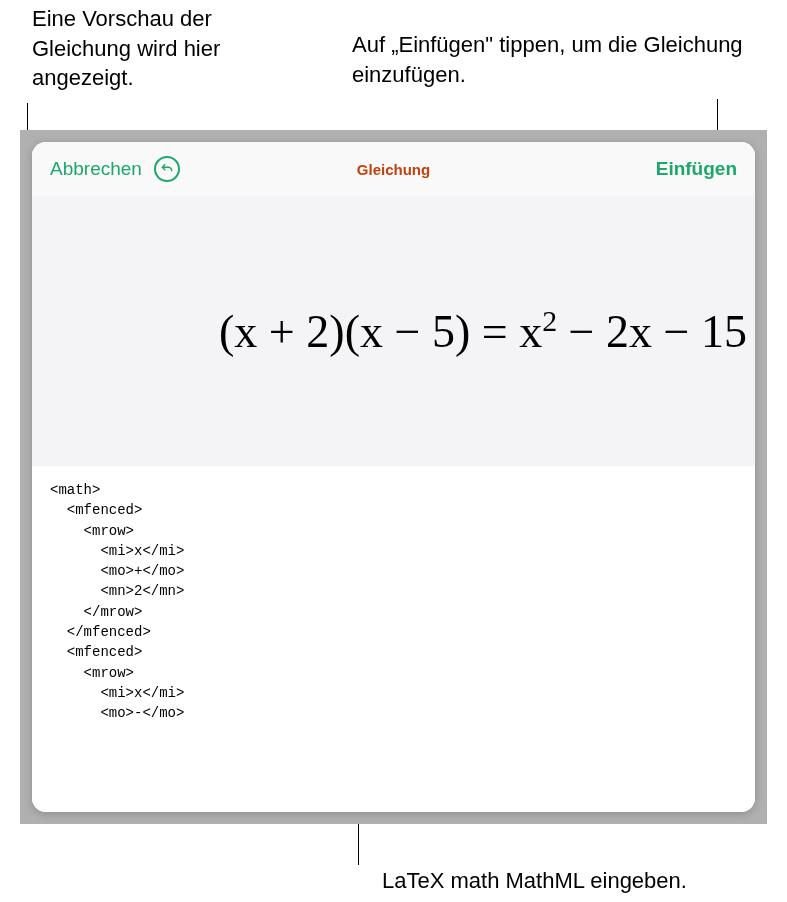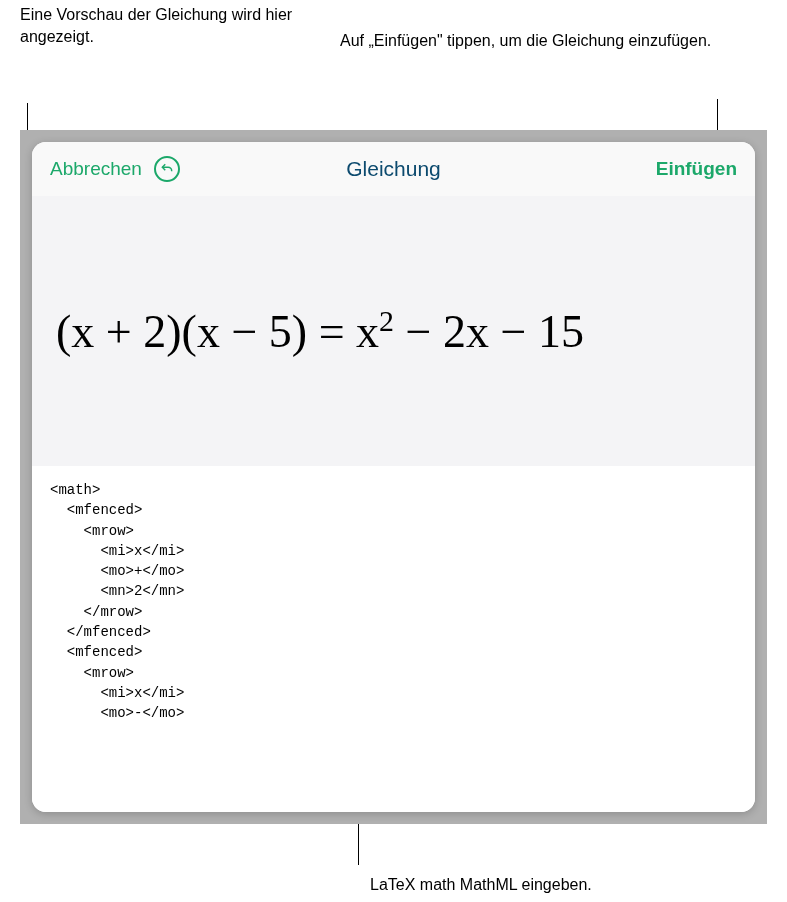--- a/index.html
+++ b/index.html
@@ -9,23 +9,24 @@
     }
     body {
       font-family: -apple-system, BlinkMacSystemFont, "Helvetica Neue", sans-serif;
       background: #fff;
       width: 787px;
       height: 902px;
       position: relative;
     }
     .callout {
       position: absolute;
-      font-size: 16px;
+      font-size: 22px;
       line-height: 1.35;
       color: #000;
+      margin-left: 12px;
     }
     .callout-top-left {
       top: 4px;
       left: 20px;
       width: 280px;
     }
     .callout-top-right {
       top: 30px;
       left: 340px;
       width: 420px;
@@ -105,43 +106,43 @@
       justify-content: center;
       background: none;
       cursor: pointer;
       position: relative;
     }
     .undo-btn svg {
       width: 14px;
       height: 14px;
     }
     .dialog-title {
-      font-size: 21px;
-      font-weight: 400;
-      color: #0c4a6e;
+      font-size: 15px;
+      font-weight: 700;
+      color: #c2410c;
       position: absolute;
       left: 50%;
       transform: translateX(-50%);
     }
     .insert-btn {
       color: #1ca86a;
       font-size: 19px;
       font-weight: 600;
       background: none;
       border: none;
       cursor: pointer;
       margin-left: 48px;
     }
     .preview-area {
       background: #f4f4f6;
       height: 270px;
       display: flex;
       align-items: center;
-      justify-content: flex-start;
-      padding: 0 24px;
+      justify-content: flex-end;
+      padding: 0 8px;
       overflow: hidden;
     }
     .equation-preview {
       font-family: "Times New Roman", "Cambria Math", serif;
       font-size: 46px;
       color: #000;
       white-space: nowrap;
     }
     .equation-preview sup {
       font-size: 0.65em;

